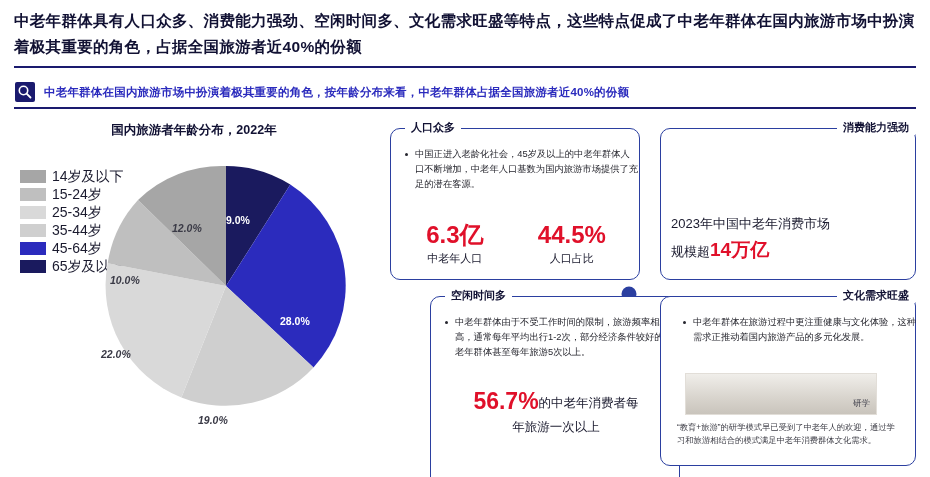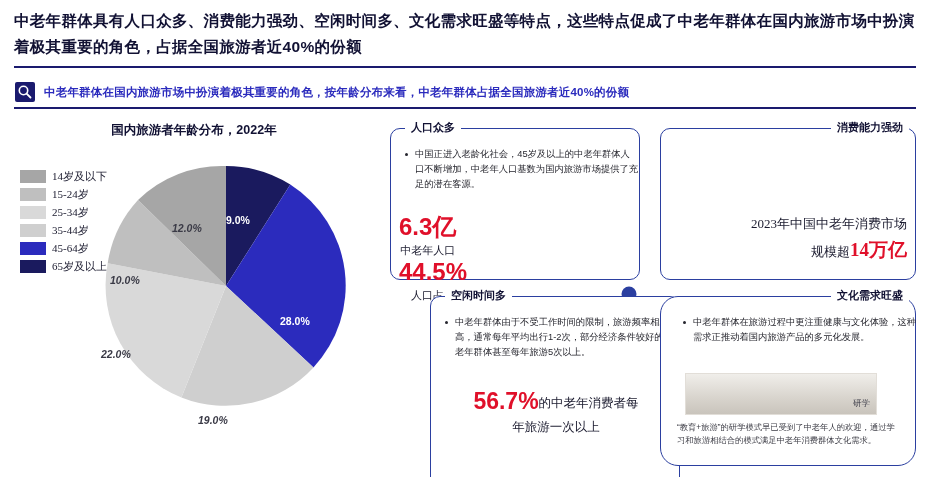--- a/index.html
+++ b/index.html
@@ -102,24 +102,23 @@
     height: 17px;
     margin-bottom: 1px;
   }
   .legend-swatch {
     width: 26px;
     height: 13px;
     margin-right: 6px;
     flex: 0 0 auto;
   }
   .legend-label {
-    font-size: 11px;
+    font-size: 14px;
     color: #1a1a2e;
     white-space: nowrap;
-    font-family: Liberation Serif, serif;
   }
   .pie-wrap {
     position: absolute;
     left: 78px;
     top: 36px;
     width: 268px;
     height: 268px;
   }
   .pie-wrap svg { display: block; }
   .slice-label {
@@ -143,21 +142,21 @@
     position: absolute;
     top: -9px;
     background: #ffffff;
     padding: 0 6px;
     font-size: 11px;
     font-weight: bold;
     color: #111133;
     white-space: nowrap;
   }
   .card-title.left { left: 14px; }
-  .card-title.right { right: 6px; }
+  .card-title.right { right: 0; }
   .card-body {
     font-size: 9.3px;
     line-height: 15px;
     color: #26262e;
   }
   .bullet {
     position: relative;
     padding-left: 12px;
   }
   .bullet:before {
@@ -166,44 +165,42 @@
     left: 2px;
     top: 6px;
     width: 3px;
     height: 3px;
     border-radius: 50%;
     background: #26262e;
   }
   .stat-row {
     display: flex;
     justify-content: space-around;
-    align-items: flex-start;
-    margin-top: 2px;
-    flex-direction: column;
+    align-items: center;
+    margin-top: 10px;
   }
   .stat {
     text-align: center;
   }
   .stat-num {
     font-size: 24px;
     font-weight: bold;
     color: #e0102a;
     line-height: 28px;
   }
   .stat-cap {
     font-size: 11px;
     color: #1a1a2e;
     margin-top: 2px;
   }
   .big-line {
-    text-align: right;
+    text-align: left;
     font-size: 13px;
     color: #1a1a2e;
     line-height: 26px;
-    font-family: Liberation Serif, serif;
   }
   .big-line .hl {
     color: #e0102a;
     font-weight: bold;
     font-size: 19px;
   }
   .inline-stat {
     text-align: center;
     font-size: 12.5px;
     color: #1a1a2e;
@@ -366,21 +363,21 @@
     <span class="card-title left">空闲时间多</span>
     <div class="card-body bullet" style="position:absolute; left:12px; top:18px; width:224px;">中老年群体由于不受工作时间的限制，旅游频率相对较高，通常每年平均出行1-2次，部分经济条件较好的中老年群体甚至每年旅游5次以上。</div>
     <div style="position:absolute; left:10px; top:92px; width:230px;">
       <div class="inline-stat">
         <span class="hl">56.7%</span><span>的中老年消费者每</span>
       </div>
       <div class="inline-stat">年旅游一次以上</div>
     </div>
   </div>
 
-  <div class="card" style="left:660px; top:296px; width:256px; height:170px;border-radius:18px;">
+  <div class="card" style="left:660px; top:296px; width:256px; height:170px;">
     <span class="card-title right">文化需求旺盛</span>
     <div class="card-body bullet" style="position:absolute; left:20px; top:18px; width:230px;">中老年群体在旅游过程中更注重健康与文化体验，这种需求正推动着国内旅游产品的多元化发展。</div>
     <div class="photo-block" style="left:24px; top:76px; width:192px; height:42px;">
       <span class="photo-caption">研学</span>
     </div>
     <div class="quote" style="left:16px; top:124px; width:224px;">“教育+旅游”的研学模式早已受到了中老年人的欢迎，通过学习和旅游相结合的模式满足中老年消费群体文化需求。</div>
   </div>
 
 </div>
 

